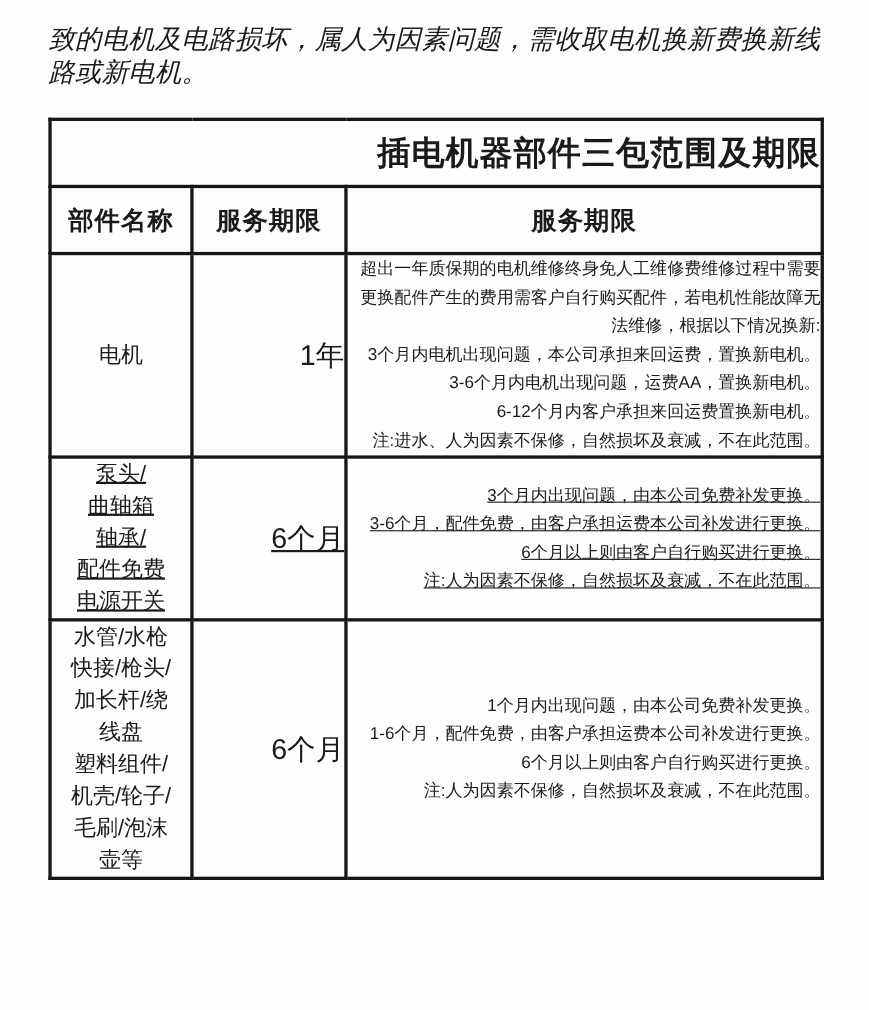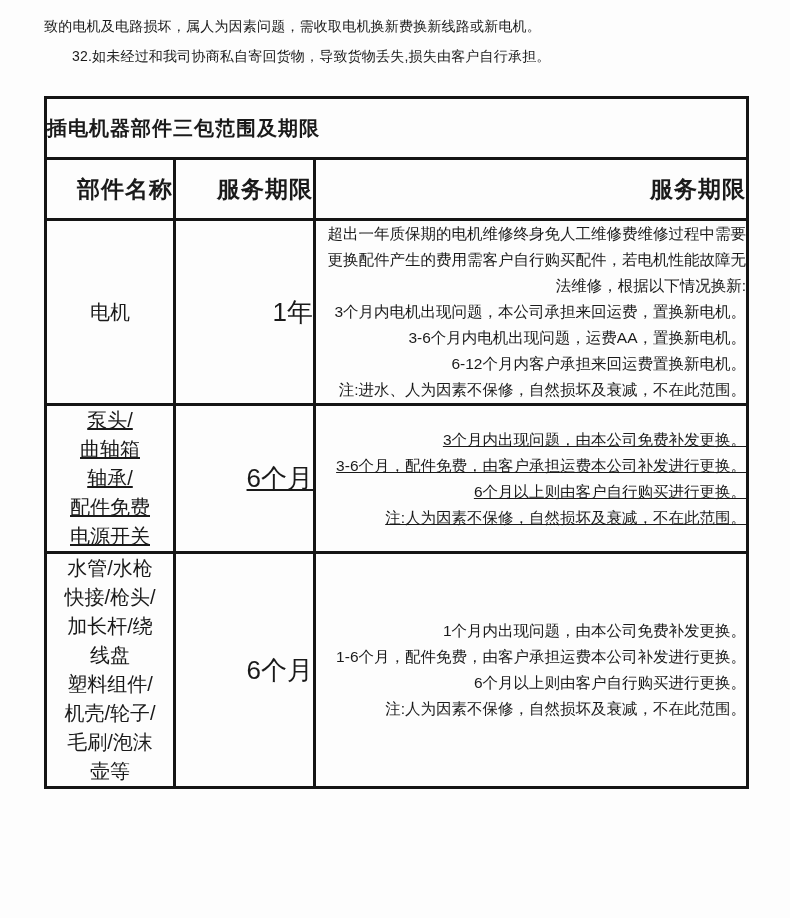--- a/index.html
+++ b/index.html
@@ -8,54 +8,55 @@
     height: 918px;
     background: #fdfdfd;
     color: #1a1a1a;
     font-family: "Liberation Sans", sans-serif;
     overflow: hidden;
   }
   .page { width: 790px; height: 918px; position: relative; }
 
   
   .intro {
-    padding: 11px 42px 0 44px;
+    padding: 22px 42px 0 44px;
     width: 704px;
-    font-size: 14px;
+    font-size: 24px;
     line-height: 30px;
     letter-spacing: 0.2px;
     word-break: break-all;
+    font-style: italic;
   }
   .intro-line { text-indent: 0; }
   .intro-line.indent { text-indent: 2em; }
 
   
   table.warranty-table {
     border-collapse: collapse;
     table-layout: fixed;
     margin: 25px 0 0 44px;
     width: 702px;
   }
   table.warranty-table td {
     border: 3px solid #151515;
     padding: 0;
     vertical-align: middle;
     overflow: hidden;
   }
   .title-row { height: 61px; }
   .title-cell {
-    text-align: left;
-    font-size: 20px;
+    text-align: right;
+    font-size: 30px;
     font-weight: 700;
     letter-spacing: 1px;
     font-family: Liberation Serif, serif;
   }
   .header-row { height: 61px; }
   .header-cell {
-    text-align: right;
+    text-align: center;
     font-size: 23px;
     font-weight: 700;
     letter-spacing: 1px;
   }
   .row-motor { height: 180px; }
   .row-pump { height: 137px; text-decoration: underline; }
   .row-pipe { height: 233px; }
 
   .part-cell {
     text-align: center;
@@ -76,21 +77,20 @@
     word-break: break-all;
   }
 </style>
 </head>
 <body>
 
 <div class="page">
 
   <div class="intro">
       <div class="intro-line">致的电机及电路损坏，属人为因素问题，需收取电机换新费换新线路或新电机。</div>
-      <div class="intro-line indent">32.如未经过和我司协商私自寄回货物，导致货物丢失,损失由客户自行承担。</div>
     </div>
 
   <table class="warranty-table">
     <colgroup>
       <col style="width:129px">
       <col style="width:140px">
       <col style="width:433px">
     </colgroup>
     <tbody>
       <tr class="title-row">

